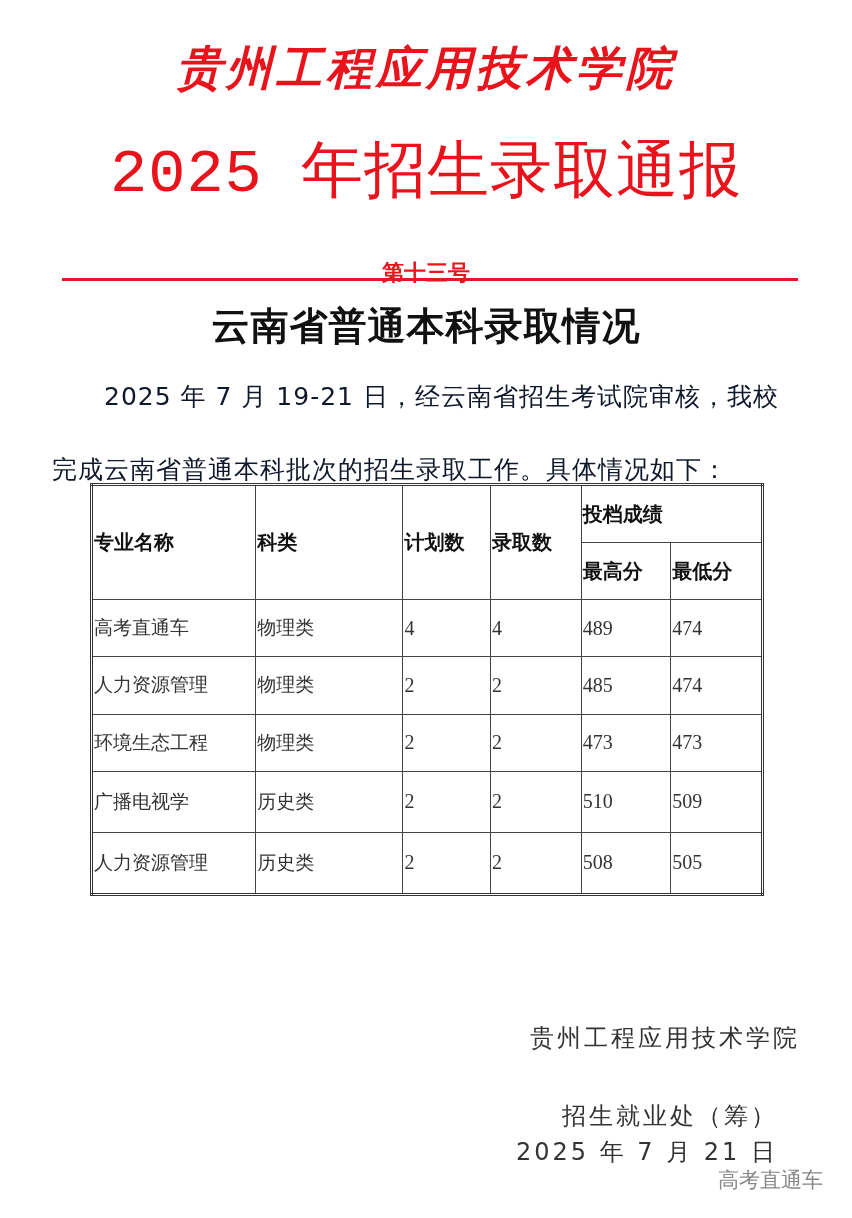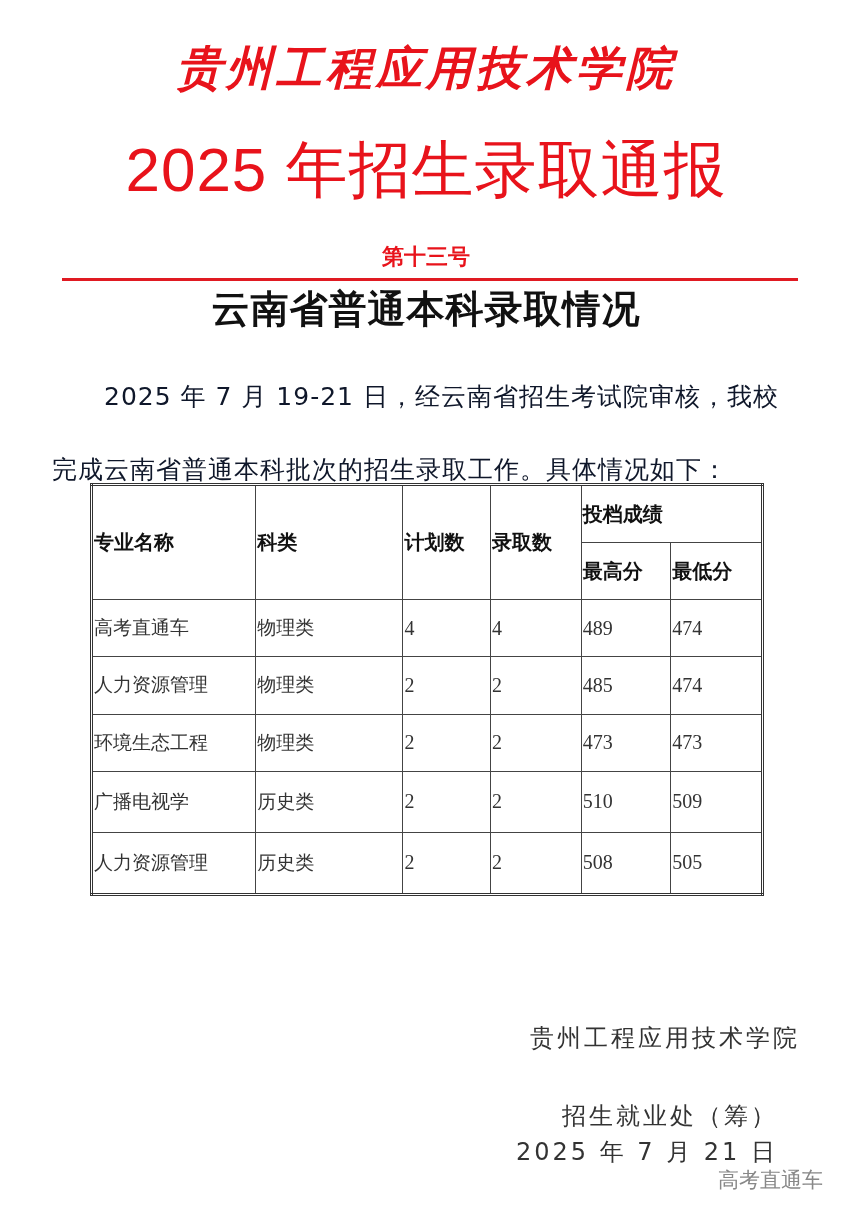--- a/index.html
+++ b/index.html
@@ -3,25 +3,25 @@
 <meta charset="utf-8">
 <style>
   html, body { margin:0; padding:0; background:#ffffff; }
   body { width:852px; height:1218px; position:relative; overflow:hidden;
          font-family:"DejaVu Serif","Liberation Serif",serif; color:#222; }
   .abs { position:absolute; }
   .school-calligraphy { left:0; width:852px; top:38px; text-align:center;
          font-size:46px; color:#e8131b; font-family:"DejaVu Serif",serif; font-style:italic;
          letter-spacing:4px; font-weight:bold; }
   .bulletin-title { left:0; width:852px; top:128px; text-align:center;
-         font-size:62px; color:#e8131b; font-family:Liberation Sans, sans-serif; letter-spacing:1px; }
-  .issue-no { left:0; width:852px; top:242px; text-align:center;
+         font-size:62px; color:#e8131b; font-family:Liberation Mono, monospace; letter-spacing:1px; }
+  .issue-no { left:0; width:852px; top:258px; text-align:center;
          font-size:22px; color:#e8131b; font-weight:bold; font-family:"DejaVu Sans",sans-serif; }
   .red-rule { left:62px; width:736px; top:278px; height:3px; background:#e01a22; }
-  .section-title { left:0; width:852px; top:284px; text-align:center;
+  .section-title { left:0; width:852px; top:301px; text-align:center;
          font-size:38px; font-weight:bold; color:#111; font-family:"DejaVu Serif",serif; letter-spacing:1px; }
   .para { left:52px; width:752px; font-size:25px; color:#0f172a; font-family:"DejaVu Sans","Liberation Sans",sans-serif; letter-spacing:1px; }
   .para1 { top:380px; text-indent:52px; }
   .para2 { top:438px;margin-top:15px; }
   table.scores { position:absolute; left:90px; top:483px; width:674px; height:413px;
          border-collapse:collapse; border:3px double #333; font-family:"DejaVu Sans",sans-serif; }
   table.scores td, table.scores th { border:1.5px solid #444; text-align:left; vertical-align:middle; }
   table.scores th { font-size:20px; font-weight:bold; color:#111; }
   table.scores td { font-size:19px; color:#333; }
   table.scores td.num { font-family:"Liberation Serif","DejaVu Serif",serif; font-size:20px; }

